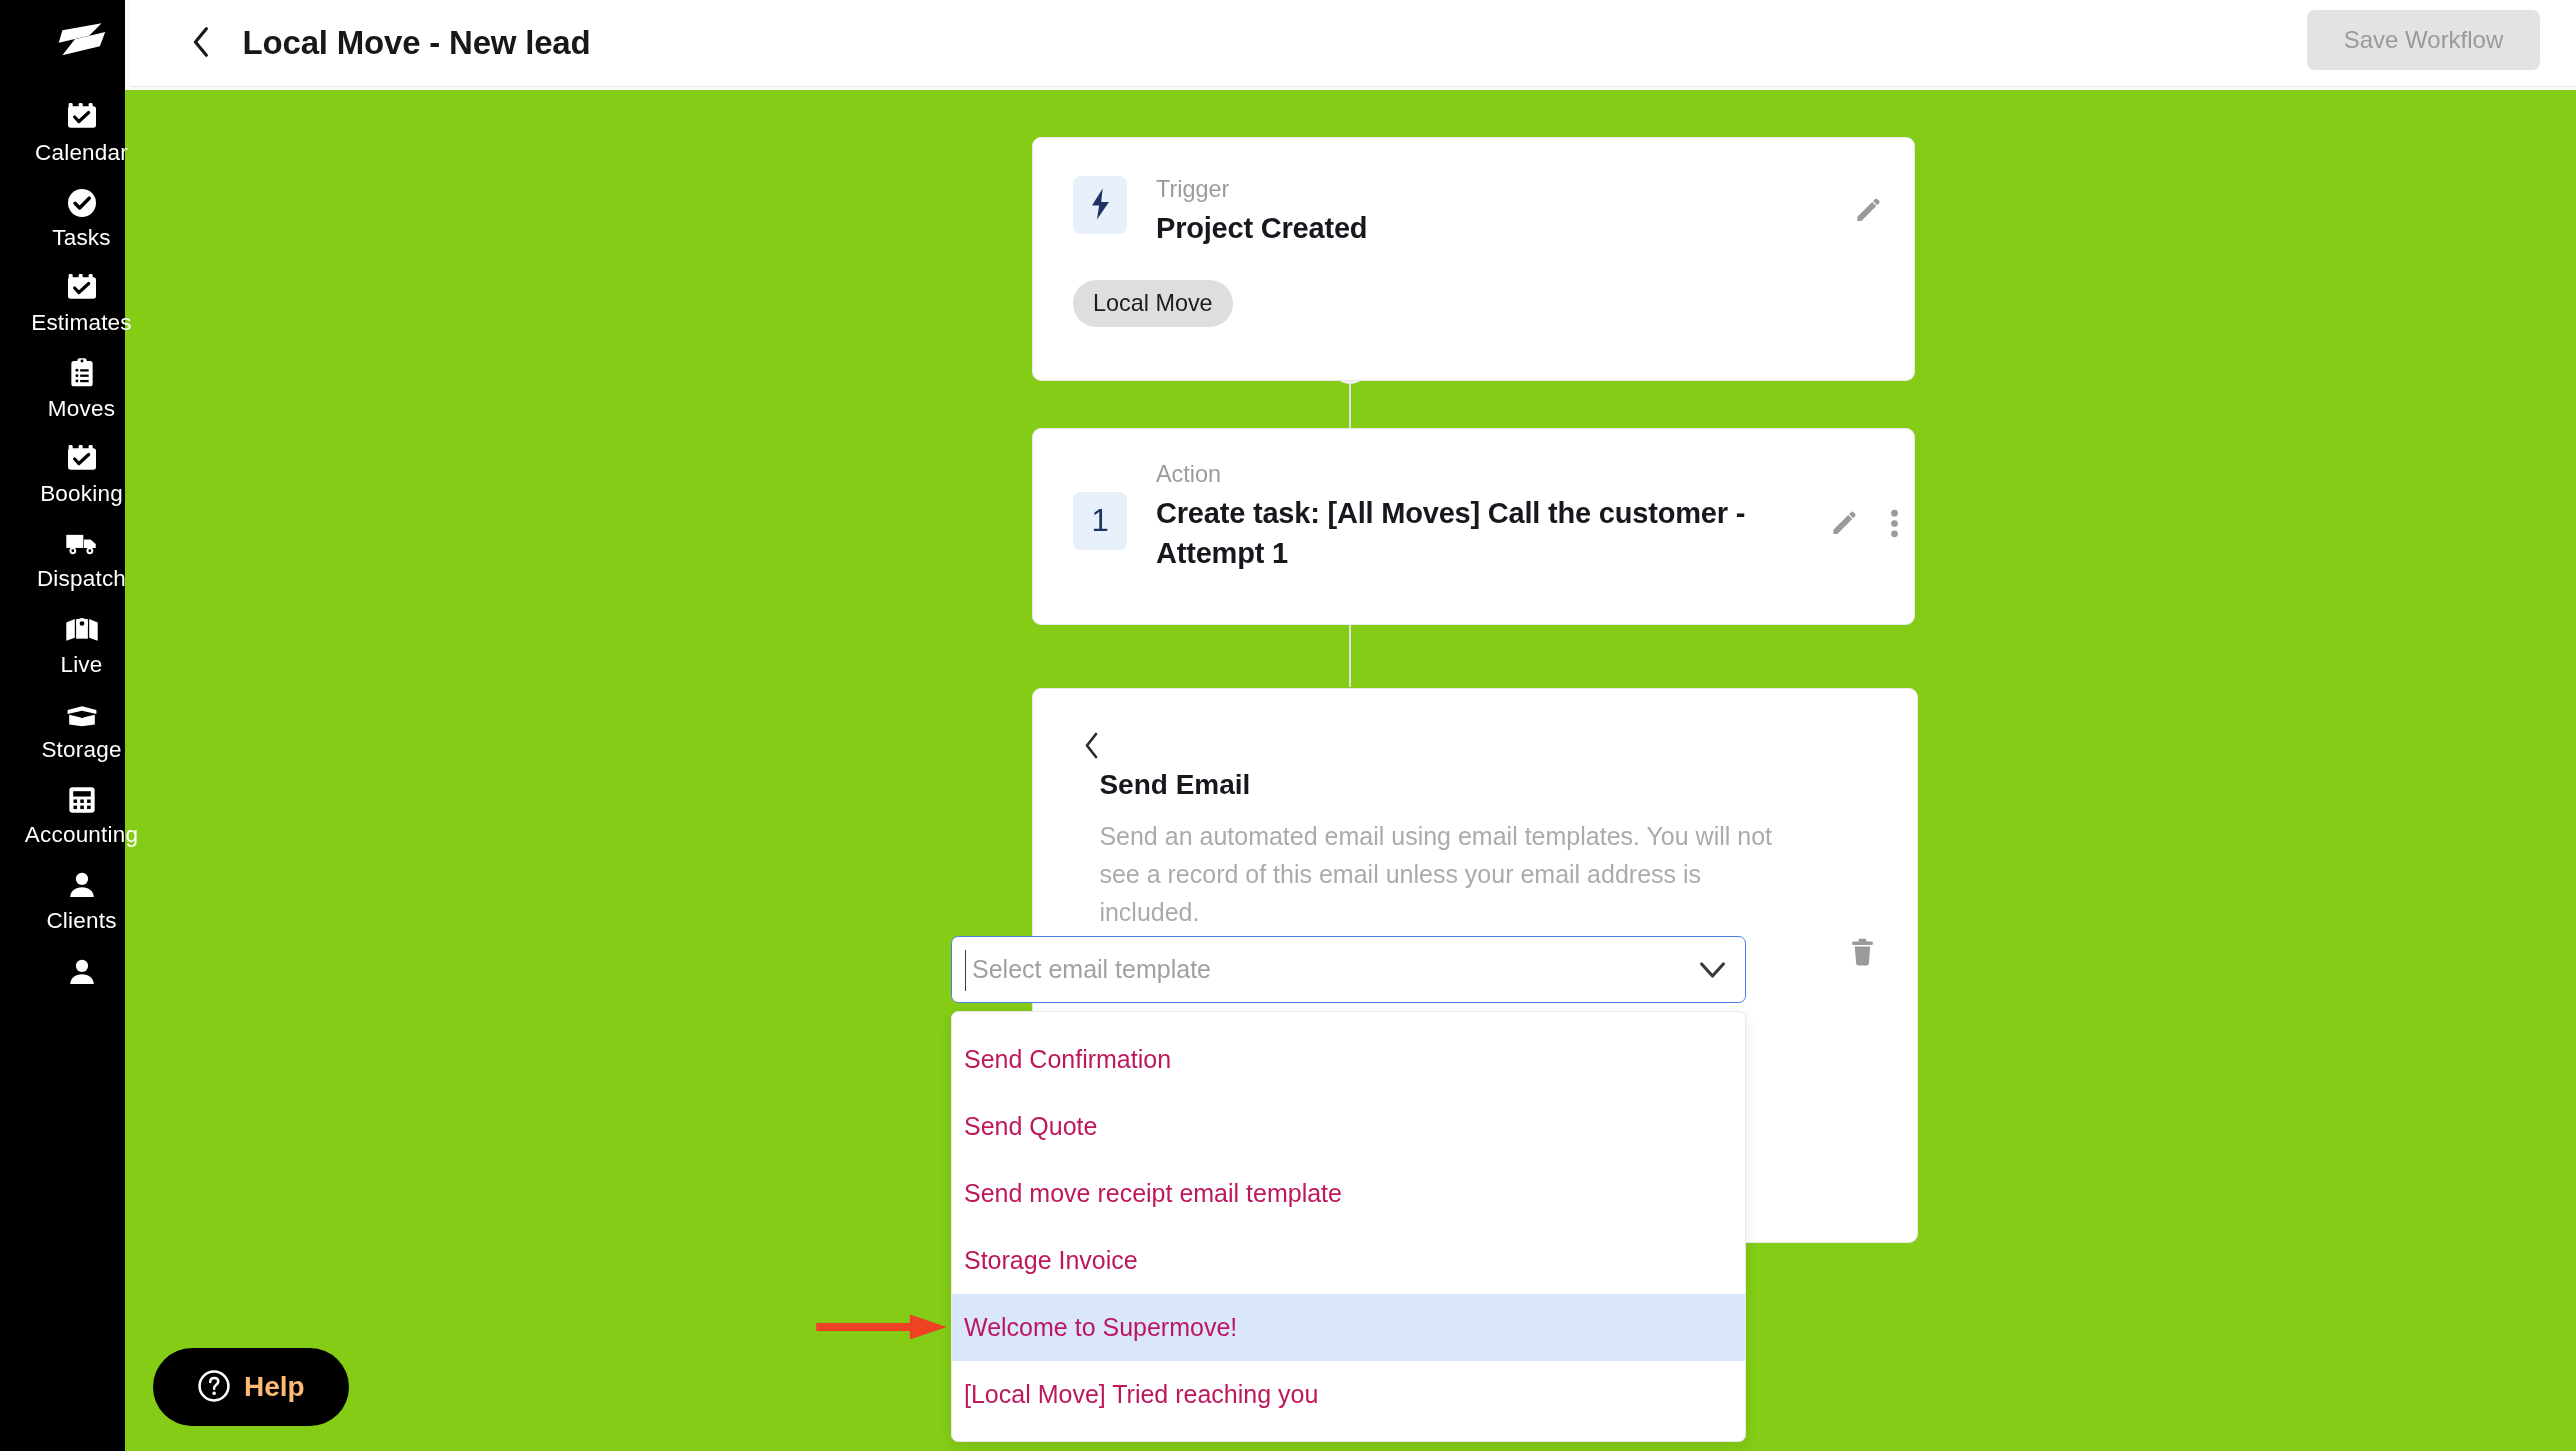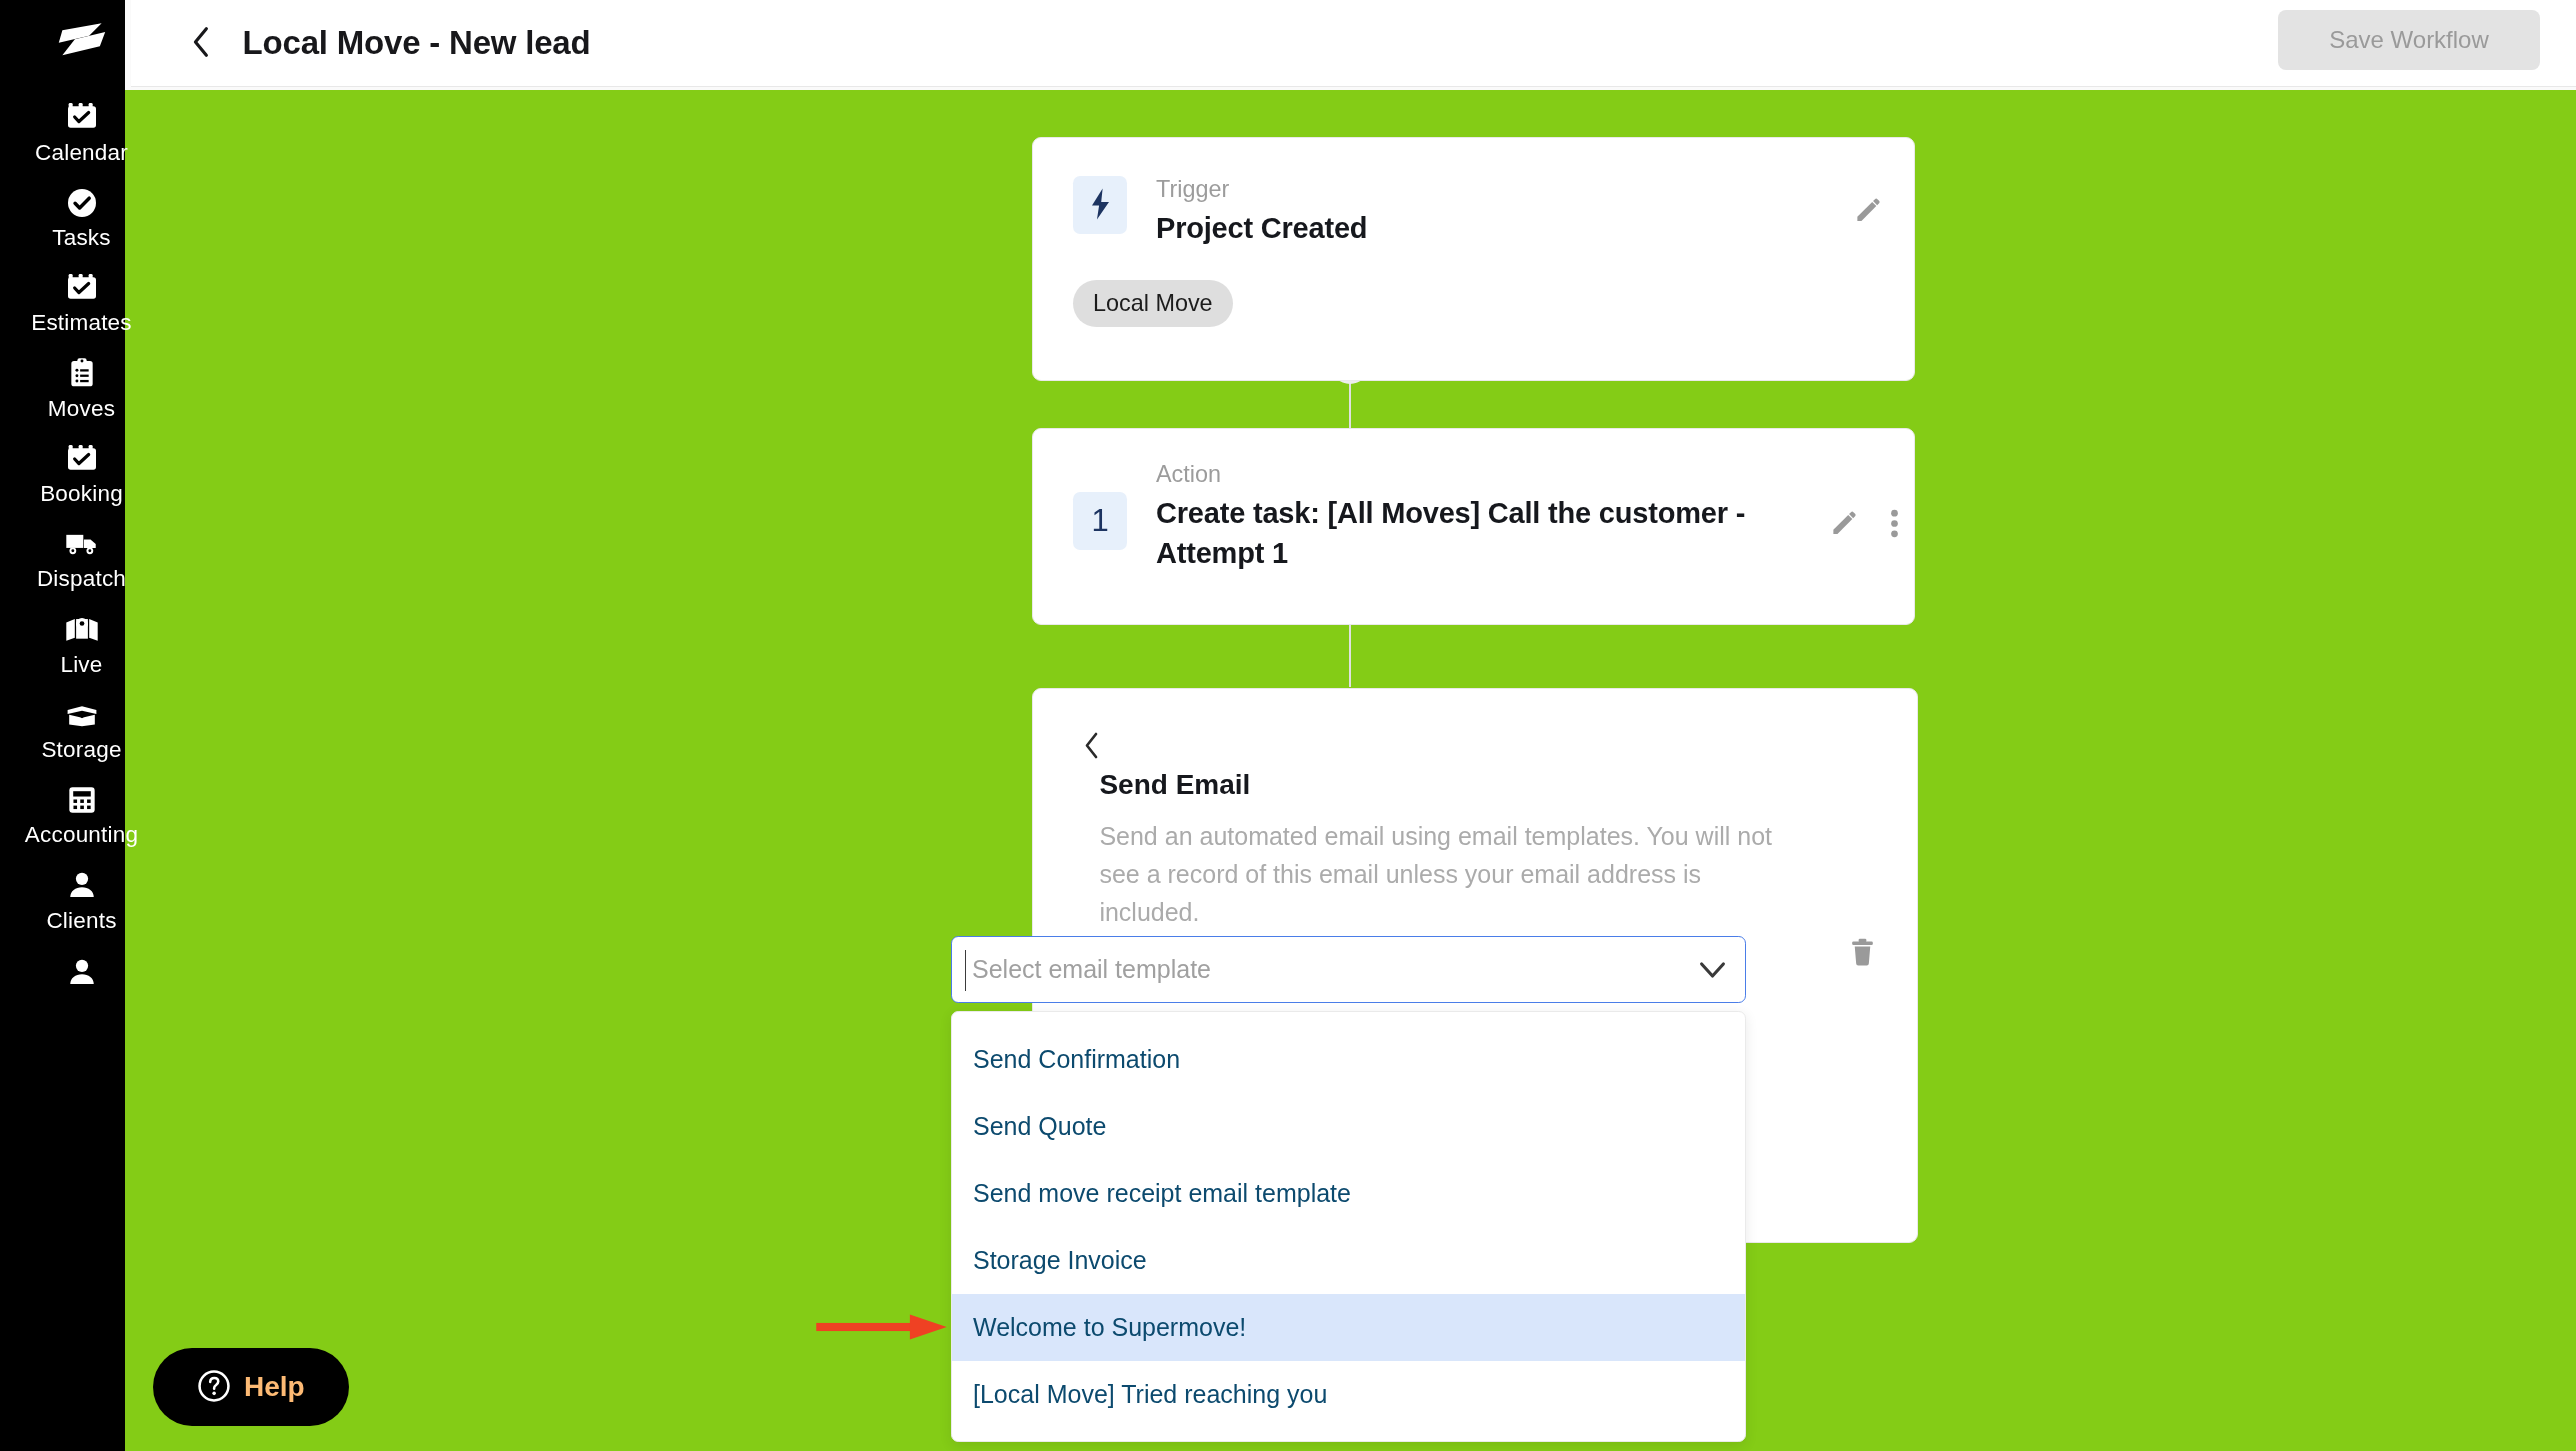--- a/index.html
+++ b/index.html
@@ -54,21 +54,21 @@
     display: flex; align-items: center; justify-content: center;
     cursor: pointer;
   }
   #page-title {
     margin-left: 21.6px;
     font-size: 33px; line-height: 40px; font-weight: 700;
     color: #18181B; letter-spacing: -0.2px;
   }
   #save-workflow-button {
     position: absolute; right: 42px; top: 10px;
-    width: 262px; height: 60px;
+    width: 233px; height: 60px;
     background: #E3E3E3; border: none; border-radius: 8px;
     color: #9A9A9A; font-size: 24px; font-weight: 500;
     font-family: "Liberation Sans", sans-serif;
     cursor: default;
   }
 
   
   #canvas {
     position: absolute; left: 125px; top: 90px;
     width: 2451px; height: 1365px;
@@ -164,22 +164,22 @@
     background: #FFFFFF;
     border: 0.9px solid #EAEAEA;
     border-radius: 7.2px;
     box-shadow: 0 3.6px 12.6px rgba(0,0,0,.09);
     z-index: 60;
     padding-top: 14.4px;
     overflow: hidden;
   }
   .dd-option {
     height: 67px; display: flex; align-items: center;
-    padding-left: 21px;
-    font-size: 25px; color: #0c4a6e;
+    padding-left: 12px;
+    font-size: 25px; color: #be185d;
     cursor: pointer;
   }
   .dd-option.selected { background: #D9E6FB; }
 
   
   #help-button {
     position: absolute; left: 153px; top: 1348px;
     width: 196px; height: 78px;
     background: #000000; border-radius: 39px;
     display: flex; align-items: center; justify-content: center;

